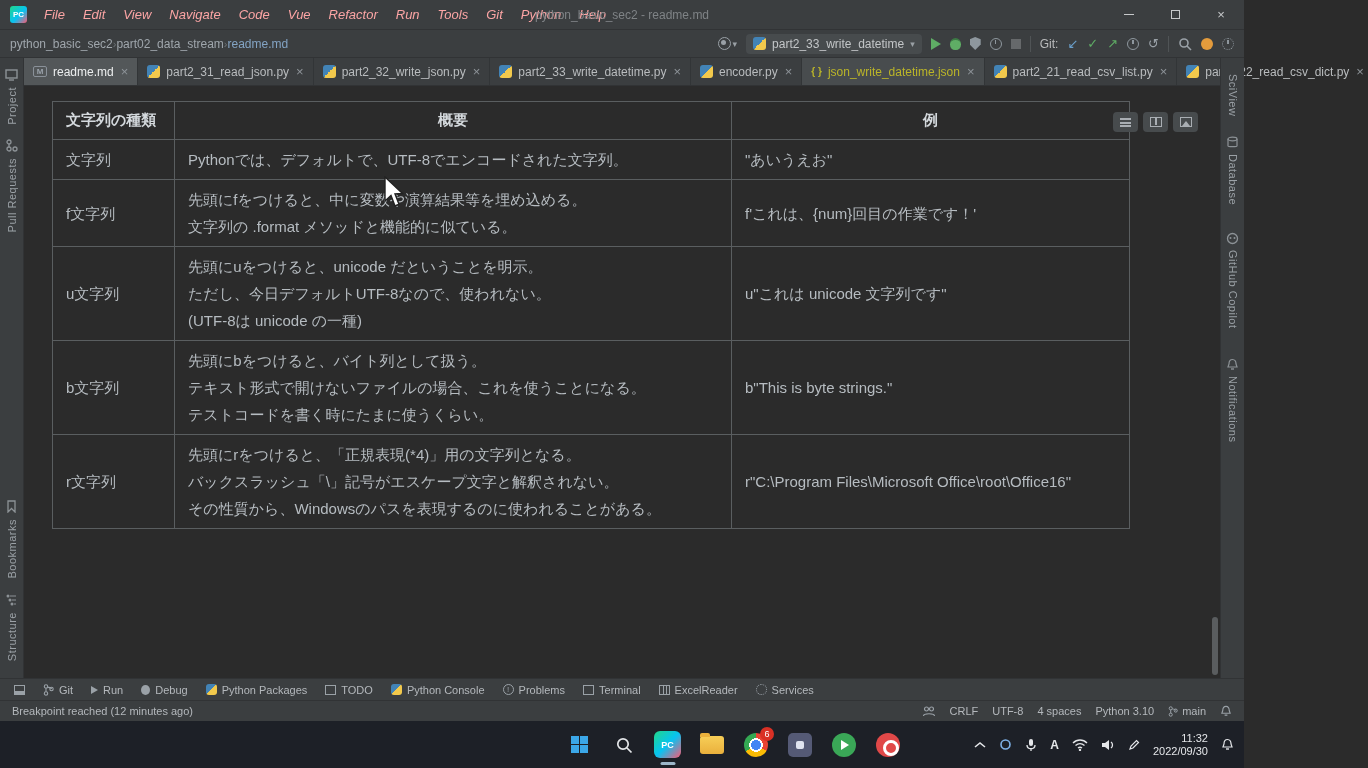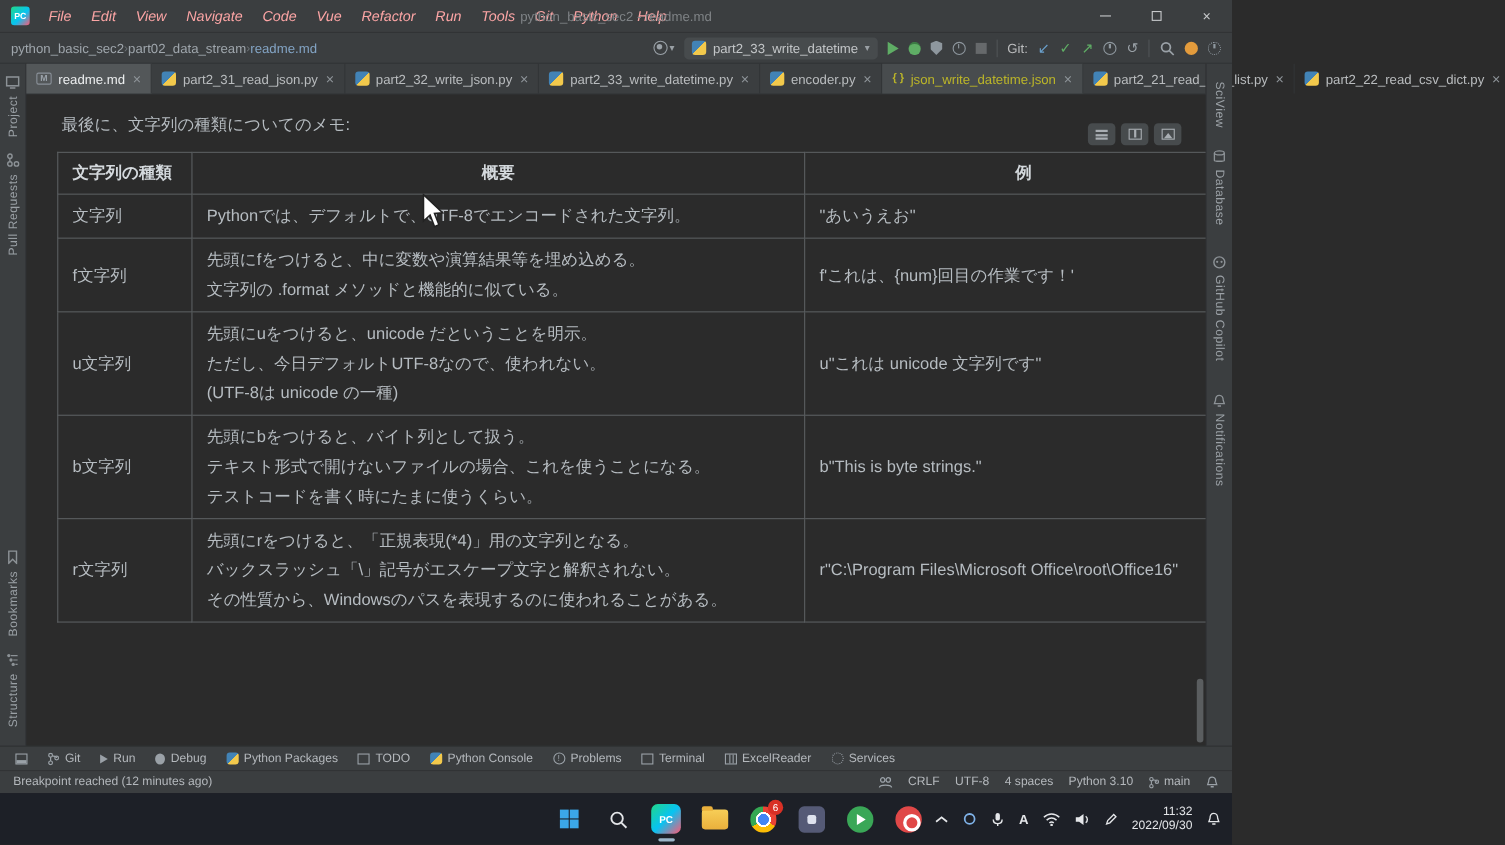--- a/index.html
+++ b/index.html
@@ -1,18 +1,18 @@
 <!DOCTYPE html>
 <html><head>
 <meta charset="utf-8">
 <style>
   *{margin:0;padding:0;box-sizing:border-box;}
   html,body{width:1368px;height:768px;overflow:hidden;background:#2b2b2b;
     font-family:"Liberation Sans","DejaVu Sans",sans-serif;}
-  .app{position:relative;width:1120px;height:768px;color:#bbbcbd;font-size:13px;}
+  .app{position:relative;width:1244px;height:768px;color:#bbbcbd;font-size:13px;}
 
   
   .titlebar{position:absolute;top:0;left:0;right:0;height:30px;background:#3b3e40;
     border-bottom:1px solid #313335;display:flex;align-items:center;}
   .pc-badge{width:17px;height:17px;margin:0 8px 0 10px;border-radius:3px;
     background:linear-gradient(135deg,#21d789,#07c3f2 55%,#fe5874);
     color:#fff;font-size:8px;font-weight:bold;display:flex;align-items:center;justify-content:center;}
   .menu-item{padding:0 9px;line-height:30px;color:#fca5a5;cursor:default;font-style:italic;}
   .win-title{position:absolute;left:50%;transform:translateX(-50%);color:#7f8386;font-size:12px;}
   .win-controls{margin-left:auto;display:flex;height:30px;}
@@ -279,21 +279,20 @@
         </div>
         <div class="tab">
           <span class="py-ico"></span>
           <span>part2_22_read_csv_dict.py</span>
           <span class="tab-close">×</span>
         </div>
 
       </div>
 
       <div class="content">
-        <p class="md-intro">最後に、文字列の種類についてのメモ:</p>
 
         <table class="strtable">
           <colgroup>
               <col class="col-type">
               <col class="col-desc">
               <col class="col-ex">
             </colgroup>
           <thead>
             <tr>
               <th class="first">文字列の種類</th>

